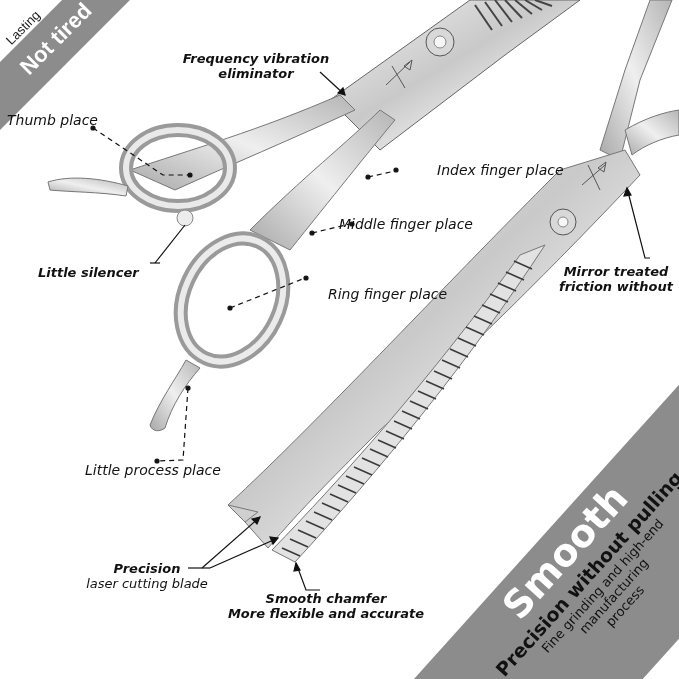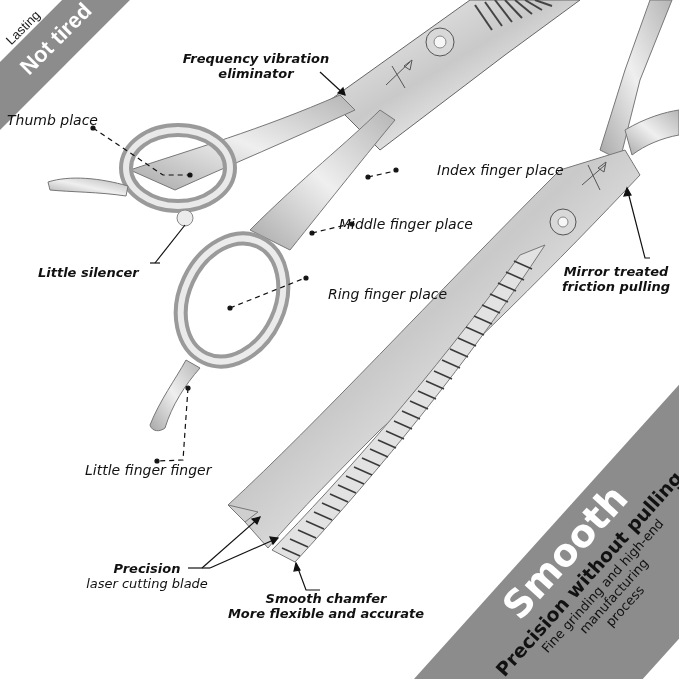--- a/index.html
+++ b/index.html
@@ -176,23 +176,23 @@
     <span>Frequency vibration</span><br>
     <span>eliminator</span>
   </div>
   <div class="label light" style="left:7px; top:113px;">Thumb place</div>
   <div class="label light" style="left:399px; top:163px;margin-left:38px;">Index finger place</div>
   <div class="label light" style="left:339px; top:217px;">Middle finger place</div>
   <div class="label light" style="left:309px; top:287px;margin-left:19px;">Ring finger place</div>
   <div class="label" style="left:38px; top:265px;">Little silencer</div>
   <div class="label center" style="left:556px; top:264px; width:120px;">
     <span>Mirror treated</span><br>
-    <span>friction pulling</span>
-  </div>
-  <div class="label light" style="left:85px; top:463px;">Little finger finger</div>
+    <span>friction without</span>
+  </div>
+  <div class="label light" style="left:85px; top:463px;">Little process place</div>
   <div class="label center" style="left:72px; top:561px; width:150px;">
     <span>Precision</span><br>
     <span style="font-weight:normal">laser cutting blade</span>
   </div>
   <div class="label center" style="left:226px; top:591px; width:200px;">
     <span>Smooth chamfer</span><br>
     <span>More flexible and accurate</span>
   </div>
 
   <div class="big-band"></div>

